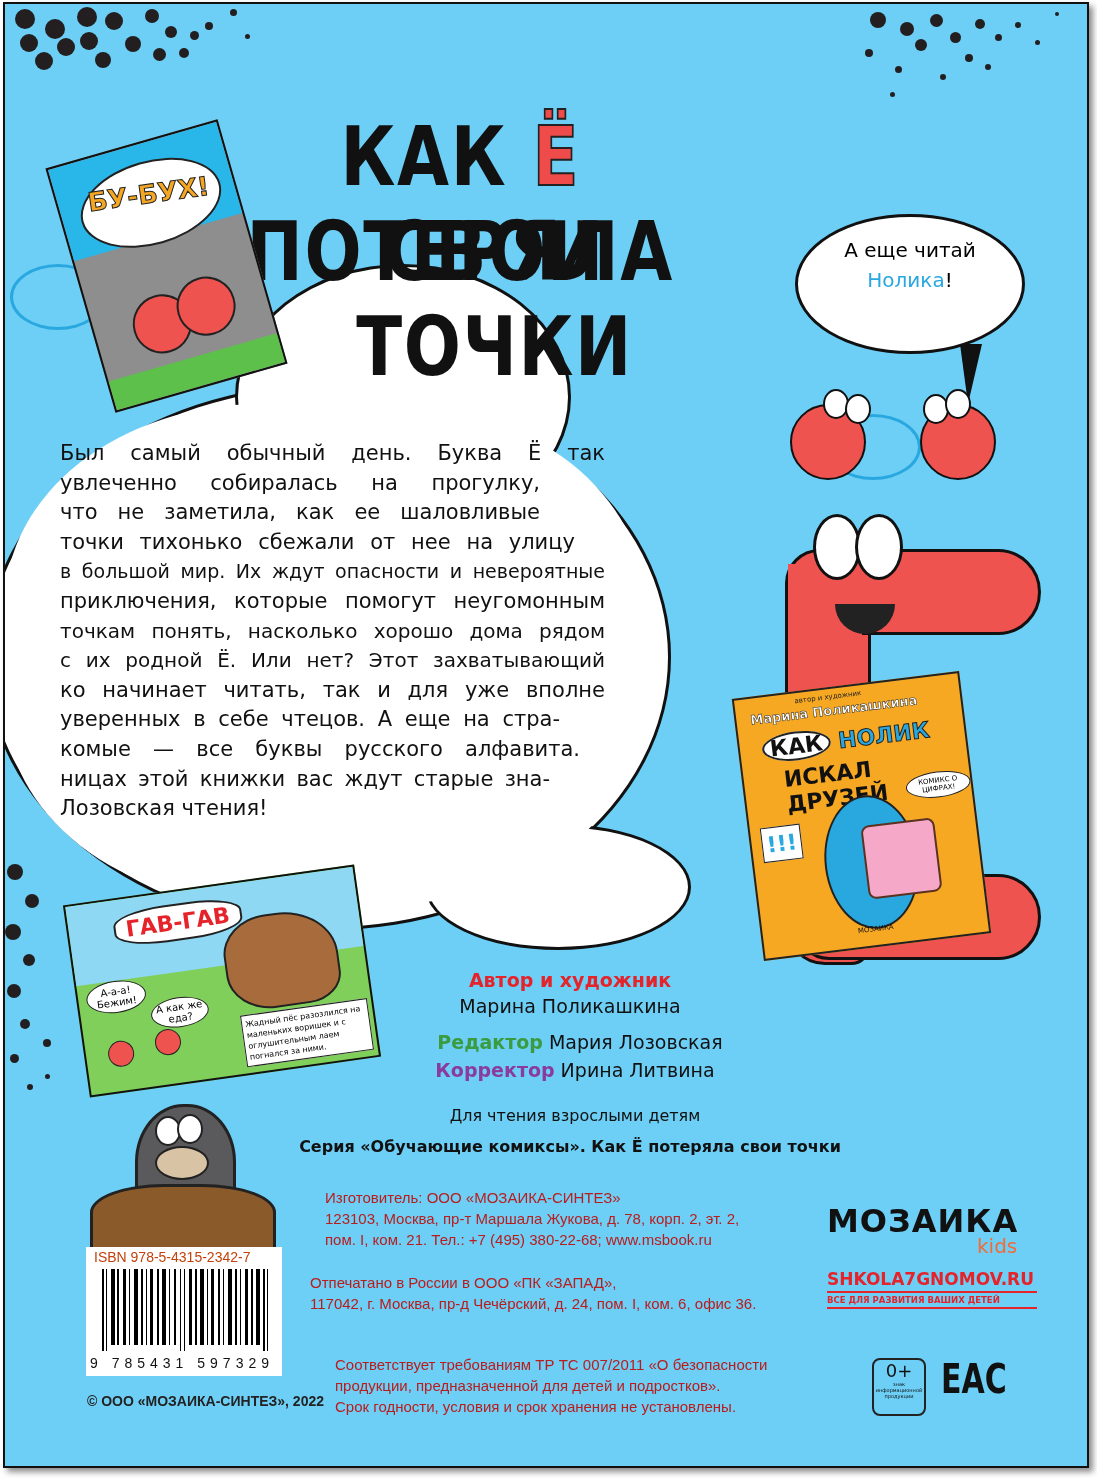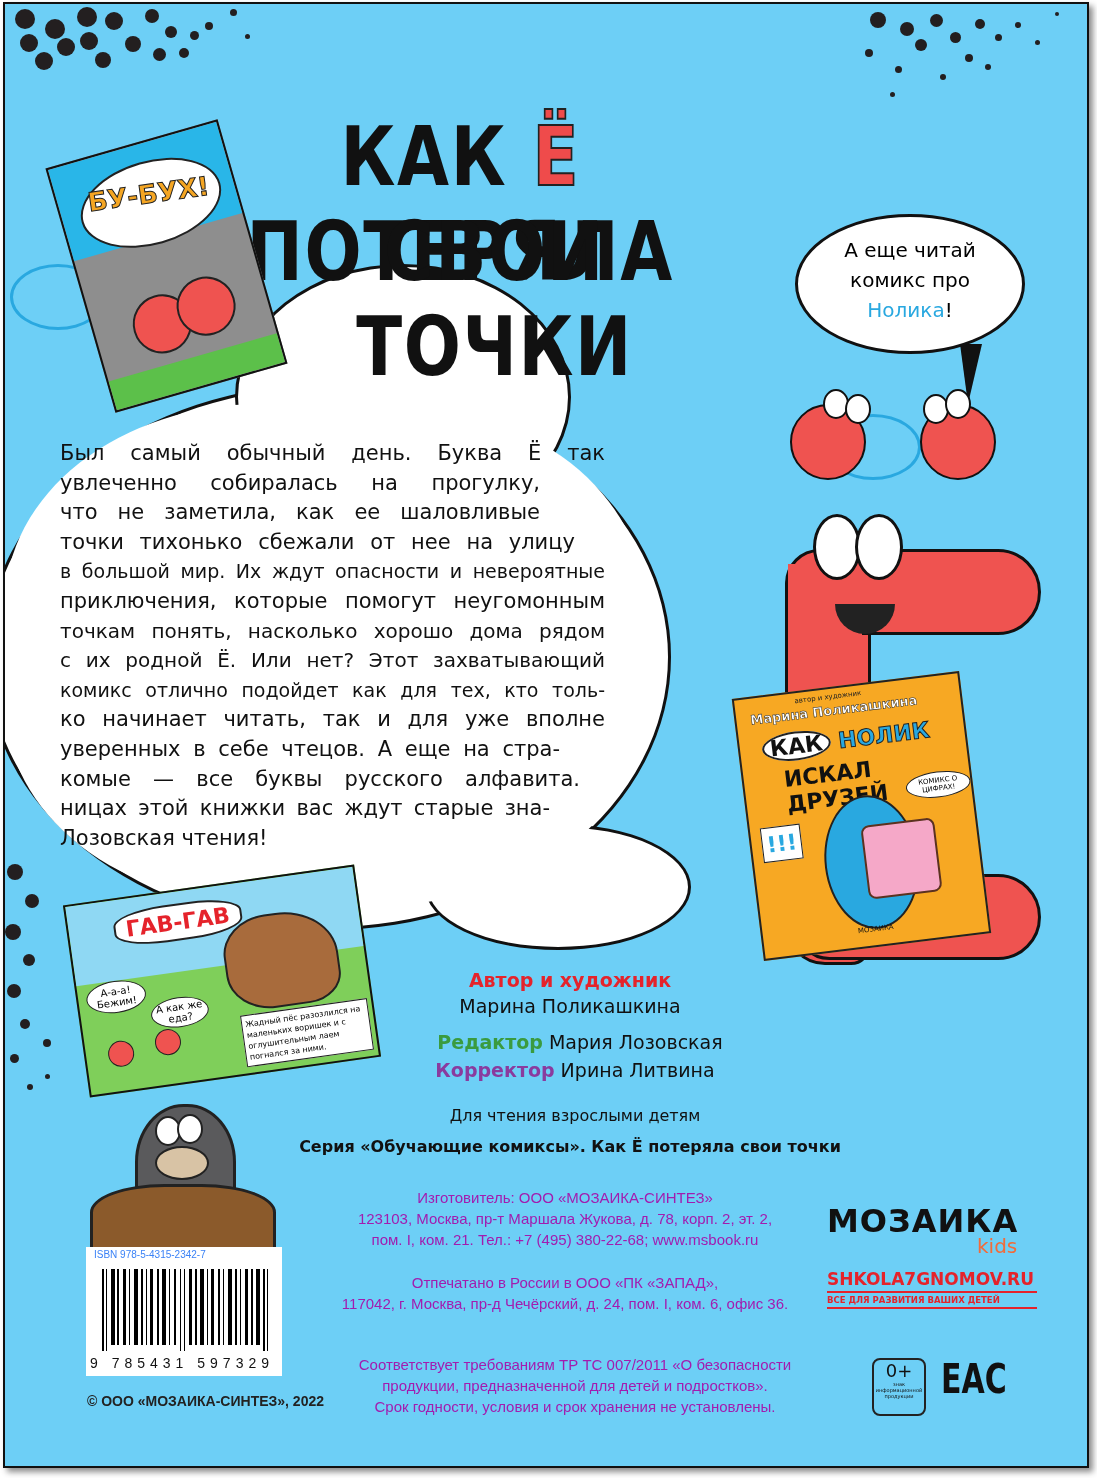--- a/index.html
+++ b/index.html
@@ -17,21 +17,21 @@
   .cloud{position:absolute;background:#fff;border:3px solid #111;border-radius:50%;}
   .cloud-fill{position:absolute;background:#fff;}
   .body-text{position:absolute;left:55px;top:435px;width:545px;font-size:21px;line-height:29.6px;color:#111;font-family:"DejaVu Sans",sans-serif;}
   .body-text .ln{display:block;text-align:justify;text-align-last:justify;white-space:nowrap;}
   .body-text .ln.last{text-align-last:left;}
   .comic{position:absolute;border:2px solid #111;overflow:hidden;}
   .credits{position:absolute;left:400px;width:330px;text-align:center;font-family:"DejaVu Sans",sans-serif;font-size:19px;color:#111;}
   .red-t{color:#e5232b;font-weight:bold;}
   .green-t{color:#3a9b3f;font-weight:bold;}
   .purple-t{color:#8a3b9e;font-weight:bold;}
-  .small{position:absolute;text-align:center;font-family:"Liberation Sans",sans-serif;font-size:15px;line-height:21px;color:#a21caf;}
+  .small{position:absolute;font-family:"Liberation Sans",sans-serif;font-size:15px;line-height:21px;color:#b91c1c;}
   .isbn-box{position:absolute;left:81px;top:1243px;width:196px;height:129px;background:#fff;}
   .bars{position:absolute;left:8px;top:22px;width:180px;height:84px;}
   .bar{position:absolute;top:0;background:#000;}
   .logo{position:absolute;font-family:"DejaVu Sans",sans-serif;}
 </style>
 </head>
 <body>
 
 <div class="cover">
 
@@ -96,21 +96,20 @@
     <div class="cloud-fill" style="left:0px;top:400px;width:640px;height:500px;border-radius:40%;"></div>
     <div class="cloud-fill" style="left:240px;top:280px;width:300px;height:220px;border-radius:50%;"></div>
   </div>
 
   <div class="title title1"><span>КАК</span> <span class="red">Ё</span> <span>ПОТЕРЯЛА</span></div>
   <div class="title title2">СВОИ ТОЧКИ</div>
 
   <div class="speech-tail"></div>
   <div class="speech">
     <div>А еще читай</div>
-    <div>комикс про</div>
     <div><span class="blue">Нолика</span><span>!</span></div>
   </div>
 
   <div class="comic" style="left:72px;top:135px;width:175px;height:250px;transform:rotate(-16deg);background:#8e8e8e;">
     <div style="position:absolute;left:0;top:0;width:100%;height:95px;background:#29b6e8;"></div>
     <div style="position:absolute;left:18px;top:18px;width:140px;height:80px;background:#fff;border-radius:50%;border:2px solid #222;"></div>
     <div style="position:absolute;left:20px;top:36px;width:140px;text-align:center;font-weight:bold;font-size:26px;color:#f5a623;-webkit-text-stroke:1px #222;transform:rotate(8deg);">БУ-БУХ!</div>
     <div style="position:absolute;left:0;bottom:0;width:100%;height:30px;background:#5cc04a;"></div>
     <div style="position:absolute;left:38px;top:150px;width:55px;height:55px;border-radius:50%;background:#ef5350;border:2px solid #222;"></div>
     <div style="position:absolute;left:85px;top:145px;width:55px;height:55px;border-radius:50%;background:#ef5350;border:2px solid #222;"></div>
@@ -118,21 +117,20 @@
 
   <div class="body-text">
     <span class="ln">Был самый обычный день. Буква Ё так</span>
     <span class="ln" style="width:480px">увлеченно собиралась на прогулку,</span>
     <span class="ln" style="width:480px">что не заметила, как ее шаловливые</span>
     <span class="ln" style="width:515px">точки тихонько сбежали от нее на улицу</span>
     <span class="ln" style="font-size:19px">в большой мир. Их ждут опасности и невероятные</span>
     <span class="ln">приключения, которые помогут неугомонным</span>
     <span class="ln" style="font-size:20px">точкам понять, насколько хорошо дома рядом</span>
     <span class="ln" style="font-size:20px">с их родной Ё. Или нет? Этот захватывающий</span>
-    <span class="ln" style="font-size:19px">комикс отлично подойдет как для тех, кто толь-</span>
     <span class="ln">ко начинает читать, так и для уже вполне</span>
     <span class="ln" style="width:500px">уверенных в себе чтецов. А еще на стра-</span>
     <span class="ln" style="width:520px">комые — все буквы русского алфавита.</span>
     <span class="ln" style="width:490px">ницах этой книжки вас ждут старые зна-</span>
     <span class="ln last">Лозовская чтения!</span>
   </div>
 
   <div class="comic" style="left:70px;top:880px;width:290px;height:190px;transform:rotate(-8deg);background:#7fcf5a;">
     <div style="position:absolute;left:0;top:0;width:100%;height:80px;background:#8fd8f3;"></div>
     <div style="position:absolute;left:45px;top:12px;font-weight:bold;font-size:22px;color:#e5232b;background:#fff;border:2px solid #222;border-radius:40%;padding:4px 10px;">ГАВ-ГАВ</div>
@@ -193,21 +191,21 @@
 
   <div>
     <div style="position:absolute;left:130px;top:1100px;width:95px;height:115px;background:#5a5a5c;border:3px solid #222;border-radius:48% 48% 30% 30%;"></div>
     <div style="position:absolute;left:150px;top:1112px;width:22px;height:26px;background:#fff;border:2px solid #222;border-radius:50%;"></div>
     <div style="position:absolute;left:172px;top:1110px;width:22px;height:26px;background:#fff;border:2px solid #222;border-radius:50%;"></div>
     <div style="position:absolute;left:150px;top:1142px;width:50px;height:30px;background:#d8c3a5;border:2px solid #222;border-radius:50%;"></div>
     <div style="position:absolute;left:85px;top:1180px;width:180px;height:65px;background:#8b5a2b;border:3px solid #222;border-radius:40% 40% 10% 10%;"></div>
   </div>
 
   <div class="isbn-box">
-    <div style="position:absolute;left:8px;top:2px;font-family:'Liberation Sans',sans-serif;font-size:10px;color:#3b82f6;">ISBN 978-5-4315-2342-7</div>
+    <div style="position:absolute;left:8px;top:2px;font-family:'Liberation Sans',sans-serif;font-size:14px;color:#c2410c;">ISBN 978-5-4315-2342-7</div>
     <div class="bars">
       <div class="bar" style="left:8px;width:2px;height:82px"></div>
         <div class="bar" style="left:12px;width:1px;height:82px"></div>
       <div class="bar" style="left:17px;width:4px;height:76px"></div>
         <div class="bar" style="left:23px;width:2px;height:76px"></div>
       <div class="bar" style="left:29px;width:3px;height:76px"></div>
         <div class="bar" style="left:35px;width:1px;height:76px"></div>
       <div class="bar" style="left:40px;width:4px;height:76px"></div>
         <div class="bar" style="left:47px;width:2px;height:76px"></div>
       <div class="bar" style="left:52px;width:1px;height:76px"></div>

